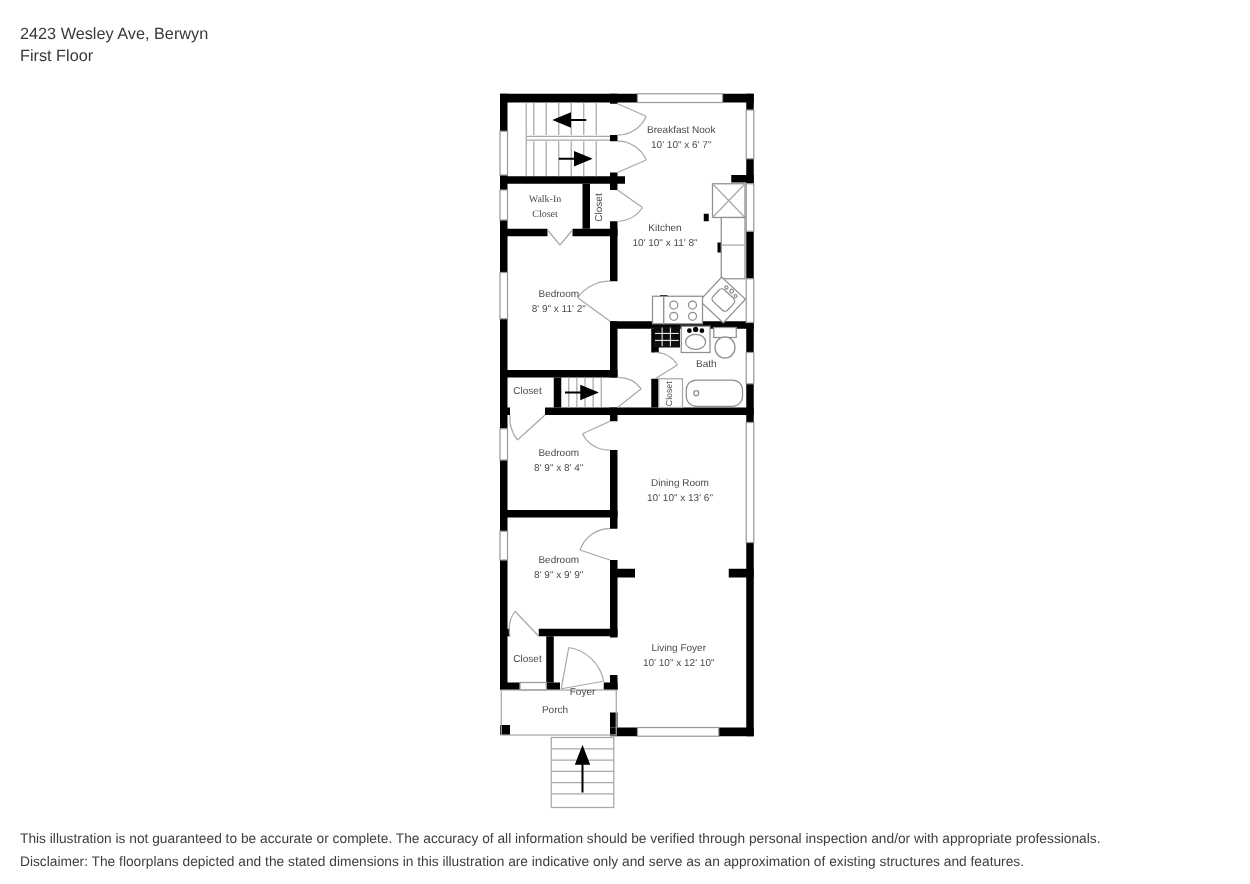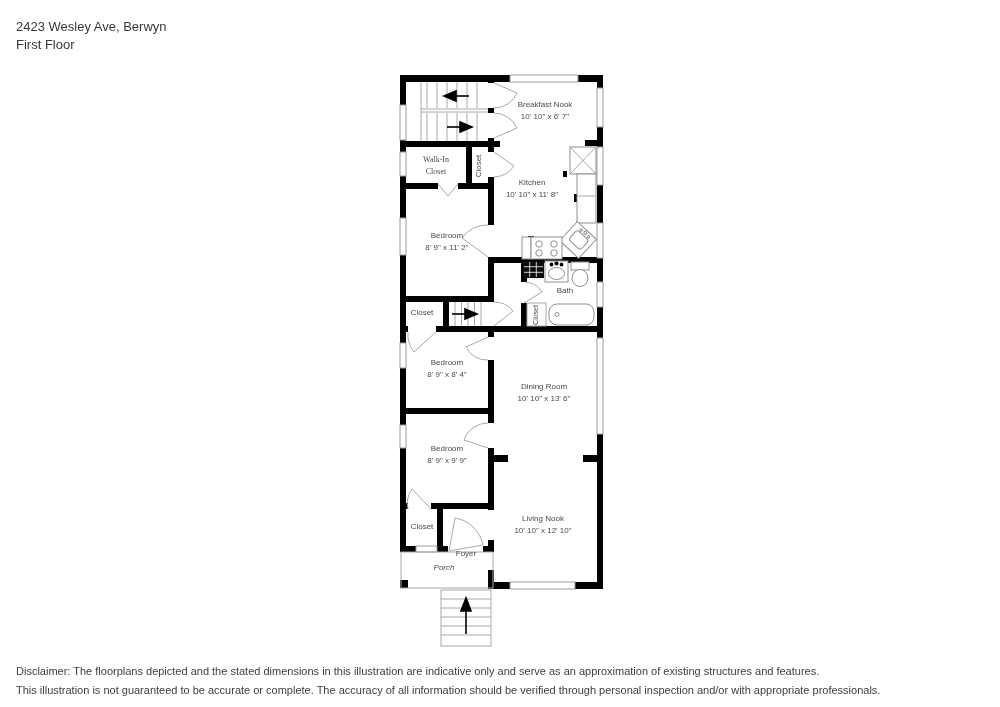--- a/index.html
+++ b/index.html
@@ -279,25 +279,25 @@
     <div>Bedroom</div>
     <div>8' 9" x 9' 9"</div>
   </div>
   <div class="plan-label" style="left:422px; top:527px;">
     <div>Closet</div>
   </div>
   <div class="plan-label" style="left:466px; top:522px;margin-top:32px;">
     <div>Foyer</div>
   </div>
   <div class="plan-label" style="left:543px; top:524px;">
-    <div>Living Nook</div>
+    <div>Living Foyer</div>
     <div>10' 10" x 12' 10"</div>
   </div>
-  <div class="plan-label" style="left:444px; top:568px;font-style:italic;">
+  <div class="plan-label" style="left:444px; top:568px;">
     <div>Porch</div>
   </div>
 
   <div class="disclaimer">
+    <div>This illustration is not guaranteed to be accurate or complete. The accuracy of all information should be verified through personal inspection and/or with appropriate professionals.</div>
     <div>Disclaimer: The floorplans depicted and the stated dimensions in this illustration are indicative only and serve as an approximation of existing structures and features.</div>
-    <div>This illustration is not guaranteed to be accurate or complete. The accuracy of all information should be verified through personal inspection and/or with appropriate professionals.</div>
   </div>
 
 </div>
 
 </body></html>

